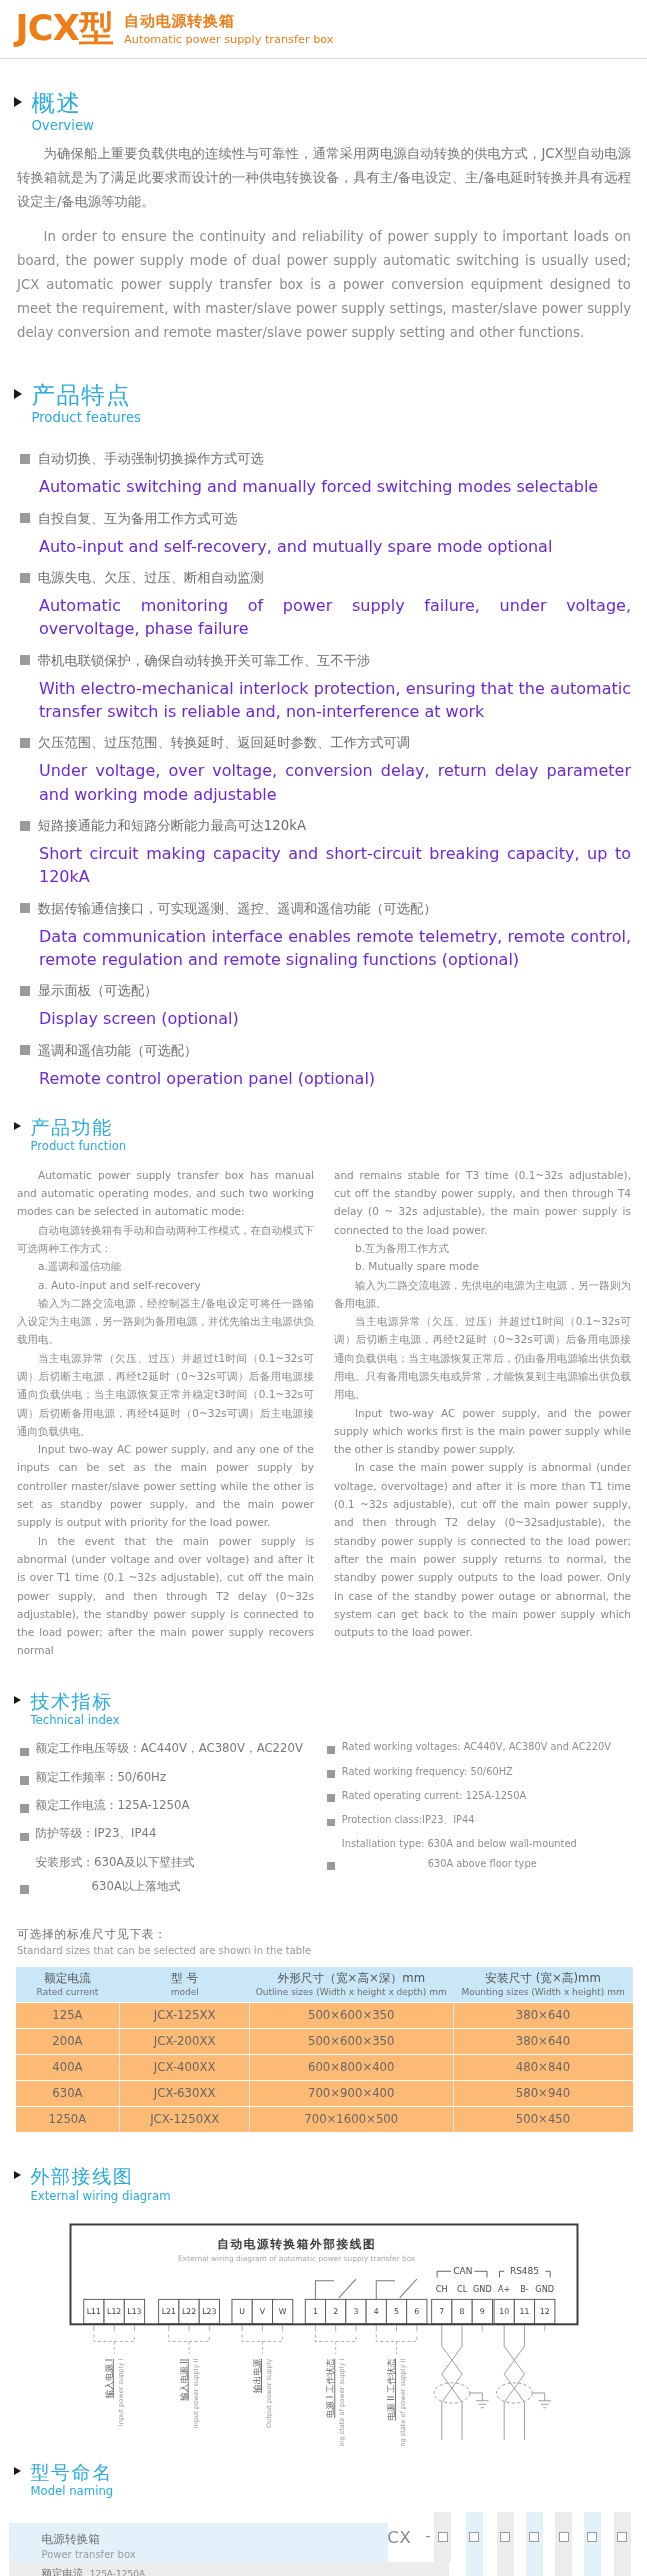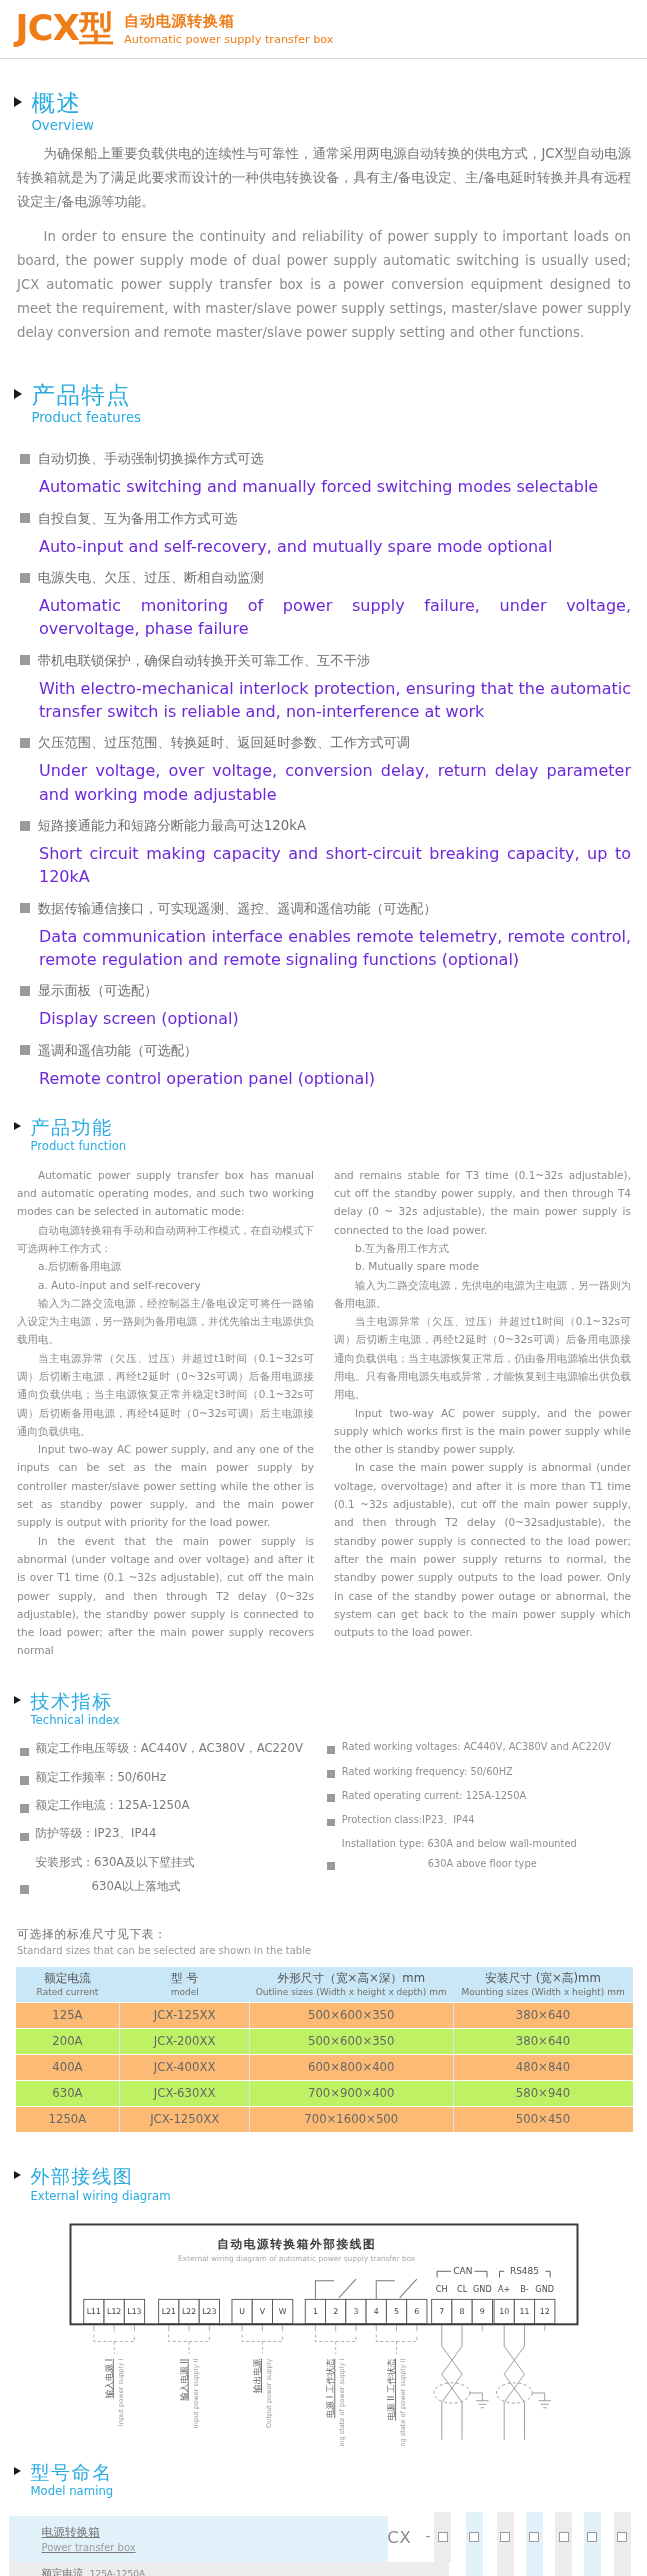--- a/index.html
+++ b/index.html
@@ -59,21 +59,21 @@
   
   .size-note { padding:20px 17px 0 17px; }
   .size-note .n-zh { font-size:11.7px; color:#6f6f6f; letter-spacing:0.8px; }
   .size-note .n-en { font-size:10px; color:#9a9a9a; margin-top:3.1px; }
   table.sizes { border-collapse:separate; border-spacing:0 1.6px; width:617px; margin:9.4px auto 0 auto; }
   table.sizes th { background:#c9e7f6; font-weight:normal; padding:4.7px 3.1px; }
   table.sizes th .h-zh { font-size:11.7px; color:#555; display:block; }
   table.sizes th .h-en { font-size:9px; color:#6f6f6f; display:block; margin-top:0.8px; }
   table.sizes td { font-size:11.7px; color:#676767; text-align:center; padding:5.5px 3.1px; }
   table.sizes tr.r-odd td { background:#fdba74; }
-  table.sizes tr.r-even td { background:#bef264; }
+  table.sizes tr.r-even td { background:#fdba74; }
   table.sizes th, table.sizes td { border-right:0.8px solid #d6e7f1; }
   table.sizes th:last-child, table.sizes td:last-child { border-right:none; }
   table.sizes th:nth-child(1), table.sizes td:nth-child(1) { width:17%; }
   table.sizes th:nth-child(2), table.sizes td:nth-child(2) { width:21%; }
   table.sizes th:nth-child(3), table.sizes td:nth-child(3) { width:33%; }
   table.sizes th:nth-child(4), table.sizes td:nth-child(4) { width:29%; }
 
   
   .wiring-wrap { margin-top:3.1px; }
   .wiring-wrap svg { display:block; }
@@ -195,21 +195,21 @@
   <span class="tri"></span>
   <div class="sec-titles">
     <h2>产品功能</h2>
     <div class="sub">Product function</div>
   </div>
 </div>
 <div class="two-col">
   <div class="col">
     <p class="ind">Automatic power supply transfer box has manual and automatic operating modes, and such two working modes can be selected in automatic mode:</p>
     <p class="ind">自动电源转换箱有手动和自动两种工作模式，在自动模式下可选两种工作方式：</p>
-    <p class="ind">a.后切断备用电源</p>
+    <p class="ind">a.遥调和遥信功能</p>
     <p class="ind">a. Auto-input and self-recovery</p>
     <p class="ind">输入为二路交流电源，经控制器主/备电设定可将任一路输入设定为主电源，另一路则为备用电源，并优先输出主电源供负载用电。</p>
     <p class="ind">当主电源异常（欠压、过压）并超过t1时间（0.1~32s可调）后切断主电源，再经t2延时（0~32s可调）后备用电源接通向负载供电；当主电源恢复正常并稳定t3时间（0.1~32s可调）后切断备用电源，再经t4延时（0~32s可调）后主电源接通向负载供电。</p>
     <p class="ind">Input two-way AC power supply, and any one of the inputs can be set as the main power supply by controller master/slave power setting while the other is set as standby power supply, and the main power supply is output with priority for the load power.</p>
     <p class="ind">In the event that the main power supply is abnormal (under voltage and over voltage) and after it is over T1 time (0.1 ~32s adjustable), cut off the main power supply, and then through T2 delay (0~32s adjustable), the standby power supply is connected to the load power; after the main power supply recovers normal</p>
   </div>
   <div class="col">
     <p>and remains stable for T3 time (0.1~32s adjustable), cut off the standby power supply, and then through T4 delay (0 ~ 32s adjustable), the main power supply is connected to the load power.</p>
     <p class="ind">b.互为备用工作方式</p>
     <p class="ind">b. Mutually spare mode</p>
@@ -494,21 +494,21 @@
   <div class="jcx-label">JCX</div>
   <div class="jcx-dash">-</div>
   <div class="mbox" style="left:429px;"></div>
   <div class="mbox" style="left:460px;"></div>
   <div class="mbox" style="left:491px;"></div>
   <div class="mbox" style="left:520px;"></div>
   <div class="mbox" style="left:550px;"></div>
   <div class="mbox" style="left:578px;"></div>
   <div class="mbox" style="left:608px;"></div>
 
-  <div class="nrow blue first" style="top:4px; height:50px; width:379px;text-decoration:underline;">
+  <div class="nrow blue first" style="top:11px; height:50px; width:379px;">
     <div class="nr-zh"><span>电源转换箱</span></div>
     <div class="nr-en"><span>Power transfer box</span></div>
   </div>
   <div class="nrow gray" style="top:50px; height:30px; width:440px;">
     <div class="nr-zh"><span>额定电流</span><span class="val">125A-1250A</span></div>
     <div class="nr-en"><span>Rated current</span><span class="val">125A-1250A</span></div>
   </div>
   <div class="nrow blue" style="top:80px; height:40px; width:471px;">
     <div class="nr-zh"><span>额定电压</span><span class="val">M:220V;Q:380V; R:440V</span></div>
     <div class="nr-en"><span>Rated voltage</span><span class="val">M:220V;Q:380V; R:440V</span></div>

